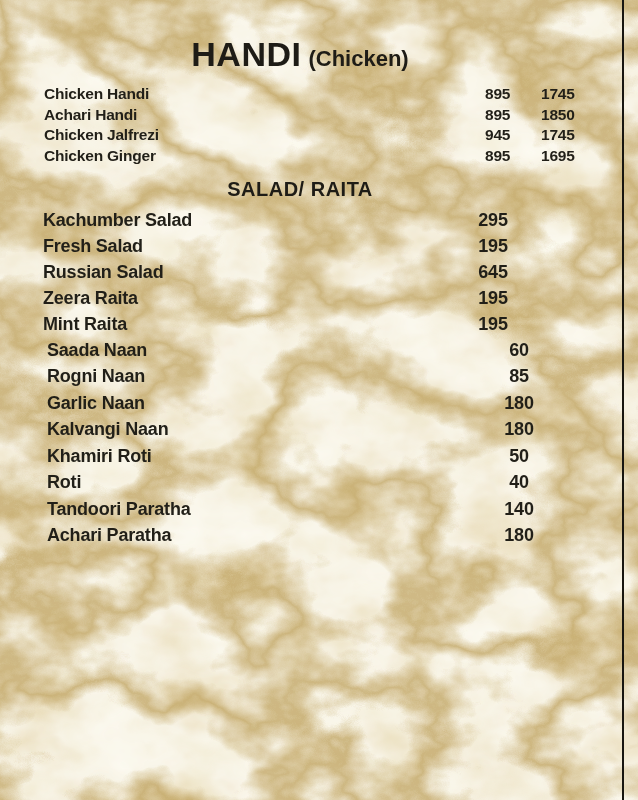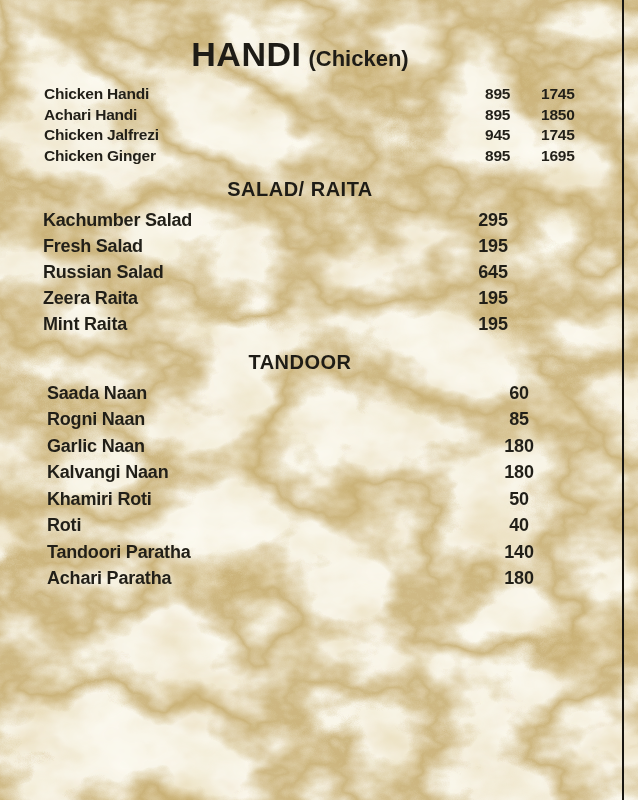--- a/index.html
+++ b/index.html
@@ -162,21 +162,20 @@
           <span class="p">195</span>
         </div>
         <div class="row r2">
           <span class="nm">Mint Raita</span>
           <span class="p">195</span>
         </div>
       </div>
     </section>
 
     <section>
-      <h2 class="stitle t-std t-tandoor">TANDOOR</h2>
       <div>
         <div class="row r3">
           <span class="nm">Saada Naan</span>
           <span class="p">60</span>
         </div>
         <div class="row r3">
           <span class="nm">Rogni Naan</span>
           <span class="p">85</span>
         </div>
         <div class="row r3">

